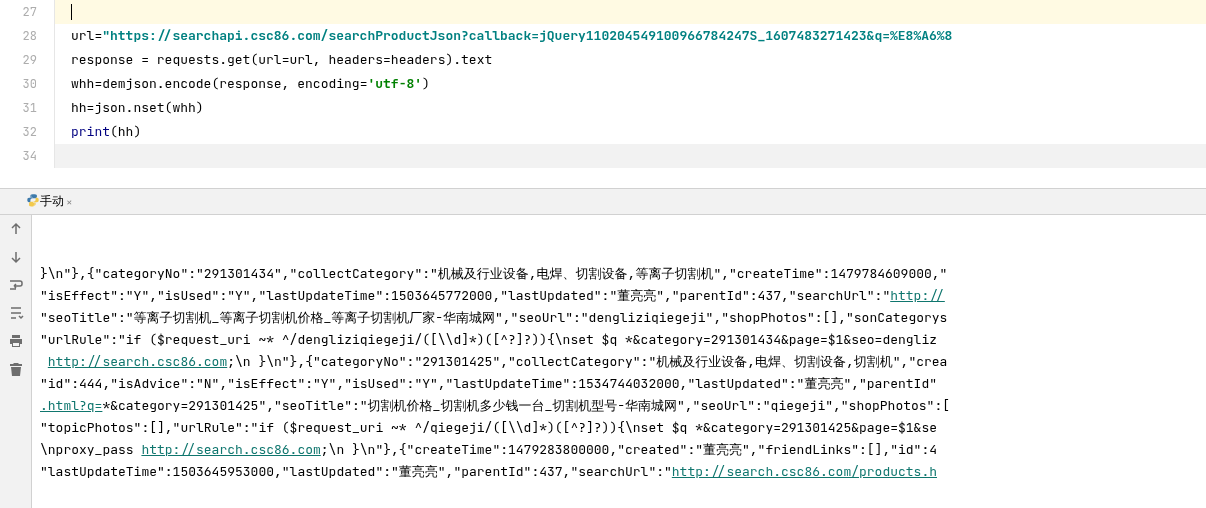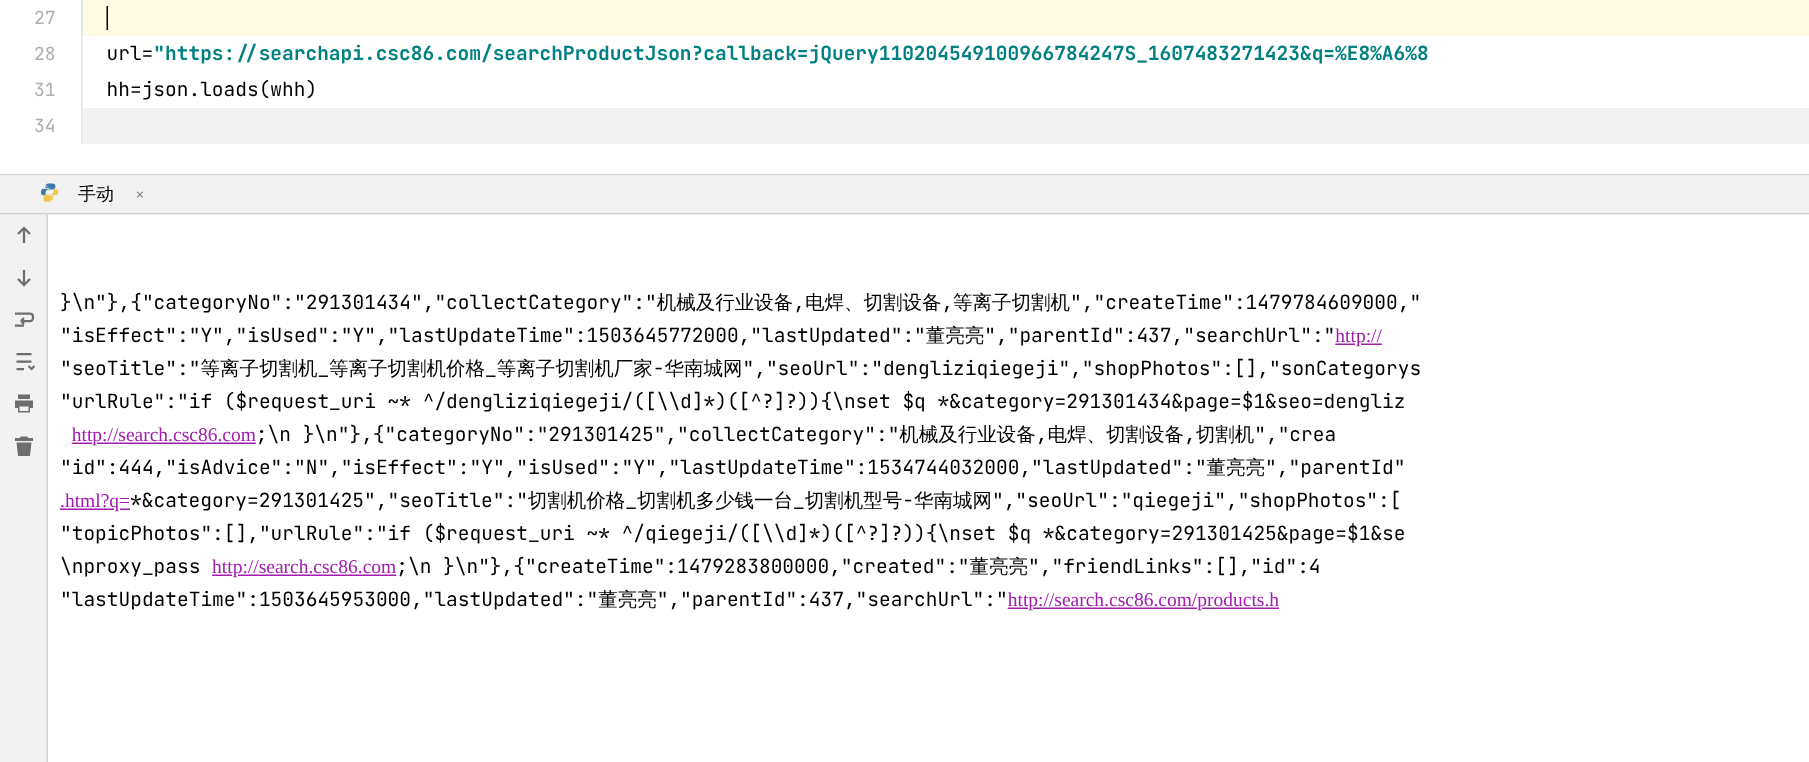--- a/index.html
+++ b/index.html
@@ -77,21 +77,21 @@
     align-items: center;
     height: 26px;
     background: #f2f2f2;
     padding-left: 20px;
     gap: 6px;
     border-bottom: 1px solid #d1d1d1;
   }
   .tab {
     display: flex;
     align-items: center;
-    gap: 12px;
+    gap: 0;
     padding: 2px 6px;
     font-size: 12px;
     color: #000;
   }
   .py-icon {
     width: 14px;
     height: 14px;
   }
   .close-x {
     color: #888;
@@ -123,38 +123,50 @@
   .console-output {
     flex: 1;
     background: #ffffff;
     padding: 4px 0 4px 8px;
     font-size: 13px;
     line-height: 22px;
     white-space: pre;
     overflow: hidden;
     color: #000;
   }
-  .console-output a { color: #a21caf; text-decoration: underline; font-family: Liberation Serif, serif; }
+  .console-output a { color: #0f766e; text-decoration: underline; }
   .console-line { height: 22px; line-height: 22px; overflow: hidden; }
 </style>
 </head>
 <body>
 
 <div class="editor-area">
     <div class="code-line highlight-line">
       <div class="gutter">27<div class="gutter-divider"></div></div>
       <div class="code-content"><span class="caret"></span></div>
     </div>
     <div class="code-line">
       <div class="gutter">28<div class="gutter-divider"></div></div>
       <div class="code-content"><span class="tok-var">url</span><span class="tok-op">=</span><span class="tok-str">"https://searchapi.csc86.com/searchProductJson?callback=jQuery110204549100966784247S_1607483271423&amp;q=%E8%A6%8</span></div>
     </div>
     <div class="code-line">
+      <div class="gutter">29<div class="gutter-divider"></div></div>
+      <div class="code-content"><span class="tok-var">response </span><span class="tok-op">= </span><span class="tok-var">requests.get(</span><span class="tok-var">url</span><span class="tok-var">=url, </span><span class="tok-var">headers</span><span class="tok-var">=headers).text</span></div>
+    </div>
+    <div class="code-line">
+      <div class="gutter">30<div class="gutter-divider"></div></div>
+      <div class="code-content"><span class="tok-var">whh</span><span class="tok-op">=</span><span class="tok-var">demjson.encode(response, </span><span class="tok-var">encoding</span><span class="tok-op">=</span><span class="tok-str-normal">'utf-8'</span><span class="tok-var">)</span></div>
+    </div>
+    <div class="code-line">
       <div class="gutter">31<div class="gutter-divider"></div></div>
-      <div class="code-content"><span class="tok-var">hh</span><span class="tok-op">=</span><span class="tok-var">json.loads(whh)</span></div>
+      <div class="code-content"><span class="tok-var">hh</span><span class="tok-op">=</span><span class="tok-var">json.nset(whh)</span></div>
+    </div>
+    <div class="code-line">
+      <div class="gutter">32<div class="gutter-divider"></div></div>
+      <div class="code-content"><span class="tok-builtin">print</span><span class="tok-var">(hh)</span></div>
     </div>
     <div class="code-line" style="background: rgb(242, 242, 242);">
       <div class="gutter">34<div class="gutter-divider"></div></div>
       <div class="code-content" style="background: rgb(242, 242, 242);"></div>
     </div>
   </div>
 
 <div class="divider-horizontal"></div>
 
 <div class="tab-bar">

